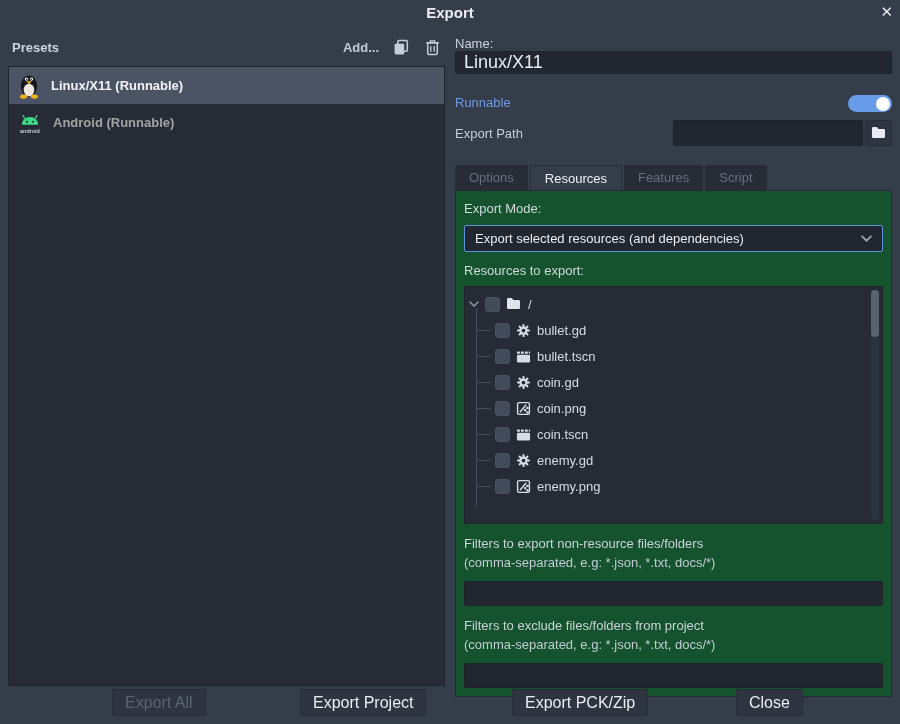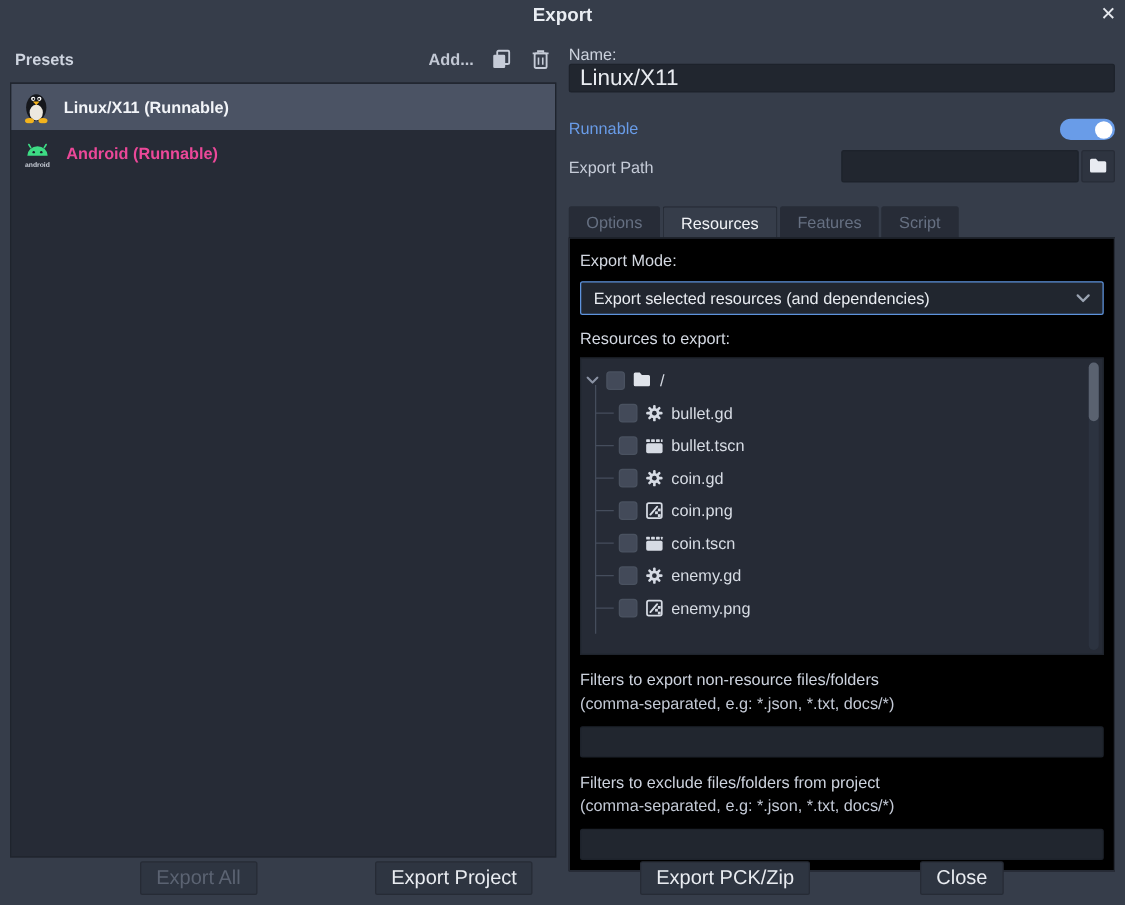--- a/index.html
+++ b/index.html
@@ -18,40 +18,40 @@
   .main { position:absolute; top:36px; left:8px; right:8px; bottom:38px; display:flex; gap:10px; }
   .col-left { width:437px; display:flex; flex-direction:column;font-weight:bold; }
   .col-right { flex:1; display:flex; flex-direction:column; }
 
   
   .presets-header { height:22px; display:flex; align-items:center; gap:14px; padding:0 4px; }
   .presets-label { flex:1; color:#ced4df; }
   .add-btn { color:#c2c8d4; cursor:pointer; }
   .icon-btn { display:flex; align-items:center; cursor:pointer; }
   .presets-list { margin-top:8px; flex:1; background:#262b36; border:1px solid #1f242d; overflow:hidden; }
-  .preset-row { height:37px; display:flex; align-items:center; gap:10px; padding:0 8px; color:#ec4899; }
+  .preset-row { height:37px; display:flex; align-items:center; gap:10px; padding:0 8px; color:#a3a3a3; }
   .preset-row.selected { background:#4b5364; color:#f2f4f8; }
 
   
   .field-label { height:22px; display:flex; align-items:center; color:#ccd2dd; }
   .text-input { height:26px; background:#21262f; border:1px solid #1d222b; border-radius:2px; color:#e9ecf1; font-family:"Liberation Sans",sans-serif; font-size:18px; padding:0 8px; width:100%; outline:none; }
   .runnable-row { margin-top:21px; height:24px; display:flex; }
   .runnable-label { color:#699ce8; flex:1; }
   .toggle { width:44px; height:17px; border-radius:9px; background:#699ce8; position:relative; cursor:pointer; }
   .toggle .knob { position:absolute; right:2px; top:1.5px; width:14px; height:14px; border-radius:50%; background:#ffffff; }
   .exportpath-row { margin-top:8px; height:26px; display:flex; align-items:center; }
   .exportpath-label { flex:1; color:#c6ccd8; }
   .exportpath-input { width:190px; }
   .folder-btn { width:27px; height:26px; margin-left:2px; background:#2e3440; border:1px solid #272c37; border-radius:2px; display:flex; align-items:center; justify-content:center; cursor:pointer; }
 
   
   .tabs { margin-top:19px; display:flex; gap:2px; height:25px; align-items:flex-end; }
   .tab { height:25px; padding:0 14px; display:flex; align-items:center; background:#272c37; color:#667082; cursor:pointer; border-radius:2px 2px 0 0; }
   .tab.active { background:#363d4a; color:#f0f2f6; border:1px solid #252a34; border-bottom:none; }
-  .tab-panel { flex:1; border:1px solid #252a34; background:#000000; padding:10px 8px 8px 8px; display:flex; flex-direction:column; }
+  .tab-panel { flex:1; border:1px solid #252a34; background:#14532d; padding:10px 8px 8px 8px; display:flex; flex-direction:column; }
 
   .panel-label { color:#d3d8e1; height:18px; }
   .dropdown { margin-top:6px; height:27px; background:#21262f; border:1px solid #5e93dd; border-radius:2px; display:flex; align-items:center; padding:0 10px; color:#e9ecf1; cursor:pointer; }
   .dropdown .dd-text { flex:1; }
   .res-label { margin-top:11px; }
 
   
   .tree { margin-top:5px; height:238px; background:#262b36; border:1px solid #1f242d; position:relative; overflow:hidden; padding-top:4px; }
   .tree-row { height:26px; display:flex; align-items:center; gap:6px; position:relative; color:#d7dce4; }
   .tree-row.root { padding-left:4px; }

